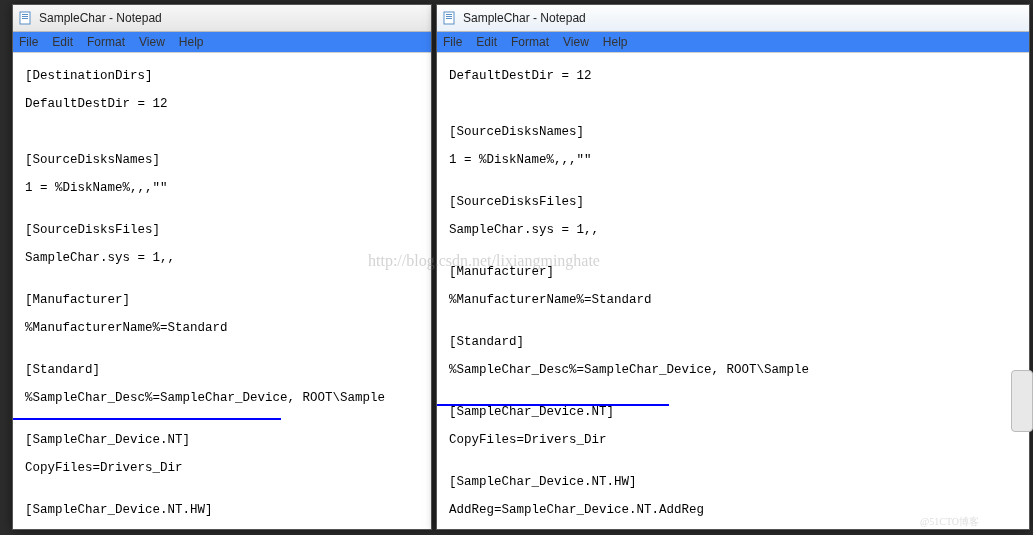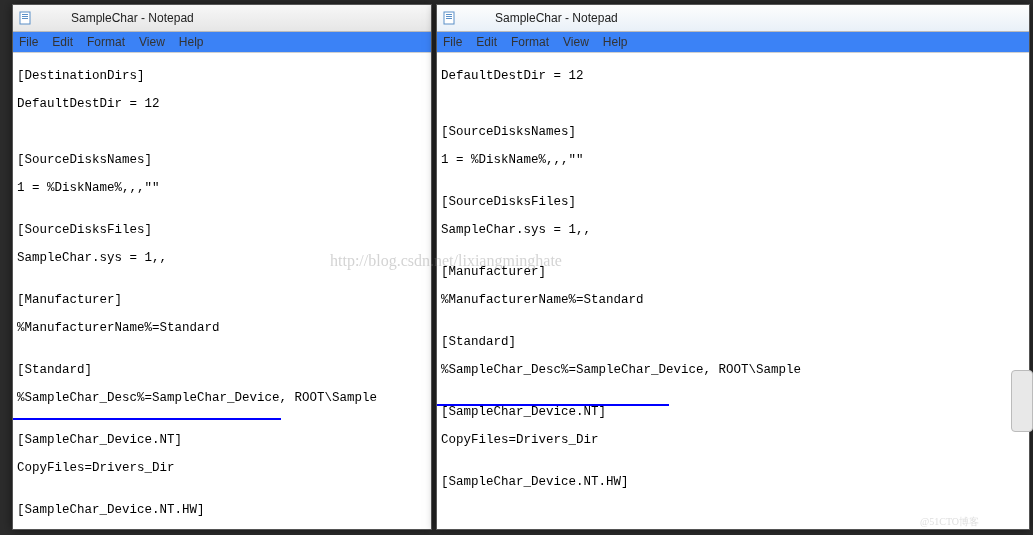--- a/index.html
+++ b/index.html
@@ -20,21 +20,20 @@
     flex-direction: column;
   }
   .titlebar {
     height: 26px;
     display: flex;
     align-items: center;
     padding: 0 6px;
     font-size: 12px;
     color: #222;
     border-bottom: 1px solid #bbb;
-    gap: 32px;
   }
   .titlebar.inactive {
     background: linear-gradient(#f7f7f7, #e6e6e6);
   }
   .titlebar.active {
     background: linear-gradient(#fdfdfd, #e9f0f8);
   }
   .app-icon {
     width: 14px;
     height: 14px;
@@ -51,21 +50,21 @@
     padding-left: 6px;
     font-size: 12px;
     color: #333;
   }
   .menubar span {
     margin-right: 14px;
     cursor: default;
   }
   .content {
     flex: 1;
-    padding: 2px 4px;
+    padding: 2px 12px;
     font-family: Consolas, "Courier New", monospace;
     font-size: 12.5px;
     line-height: 14px;
     white-space: pre;
     overflow: hidden;
     color: #000;
     position: relative;
   }
   .line { display:block; }
   .underline {
@@ -73,21 +72,21 @@
     height: 2px;
     background: blue;
   }
   .watermark-text {
     position: absolute;
     font-family: "Times New Roman", serif;
     font-size: 16px;
     color: rgba(128,128,128,0.35);
     pointer-events: none;
   }
-  .wm1 { left: 330px; top: 252px; }
+  .wm1 { left: 368px; top: 252px; }
   .wm2 { left: 920px; top: 515px; font-size:10px; color:rgba(200,200,200,0.6);}
   .right-clip {
     position:absolute;
     right:0; top:370px;
     width:20px; height:60px;
     background:#e8e8e8;
     border:1px solid #bbb;
     border-radius:4px;
   }
 </style>
@@ -184,20 +183,21 @@
 <span class="line">[Manufacturer]</span>
 <span class="line">%ManufacturerName%=Standard</span>
 <span class="line"></span>
 <span class="line">[Standard]</span>
 <span class="line">%SampleChar_Desc%=SampleChar_Device, ROOT\Sample</span>
 <span class="line"></span>
 <span class="line">[SampleChar_Device.NT]</span>
 <span class="line">CopyFiles=Drivers_Dir</span>
 <span class="line"></span>
 <span class="line">[SampleChar_Device.NT.HW]</span>
+<span class="line">AddReg=SampleChar_Device.NT.AddReg</span>
 <span class="line"></span>
 
 
 
 
 <span class="line"></span>
 
 
 <span class="line"></span>
 

